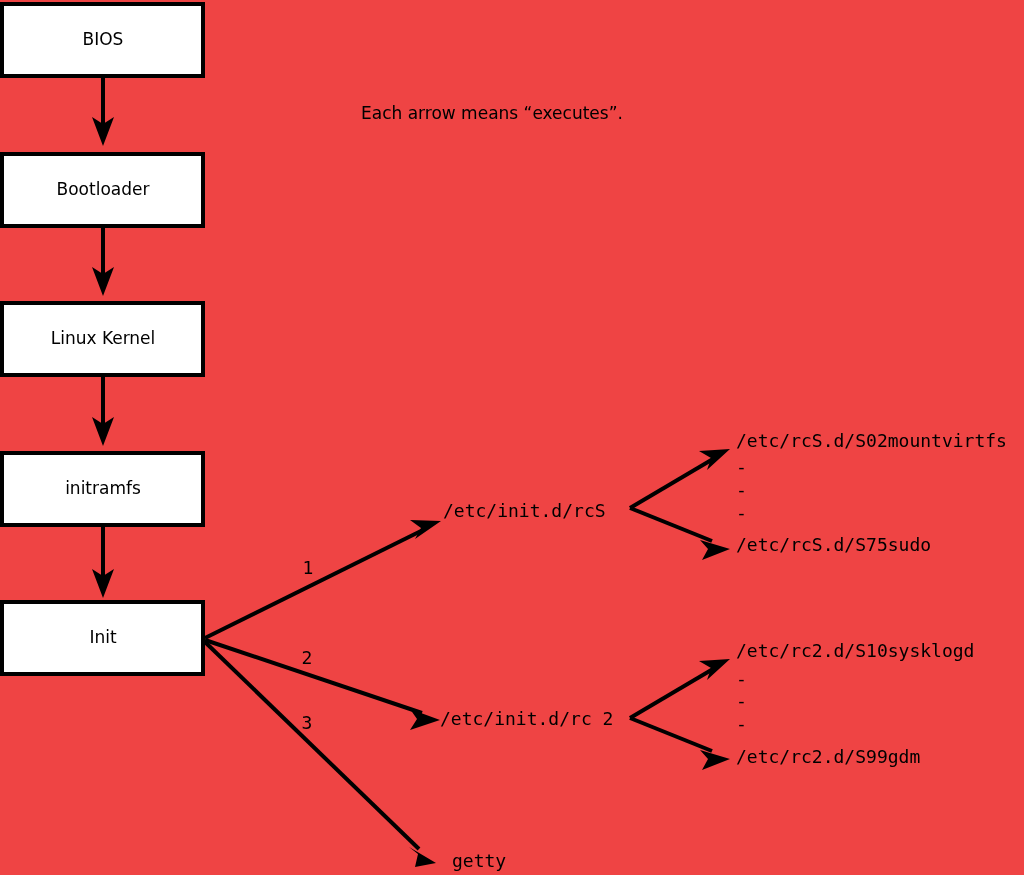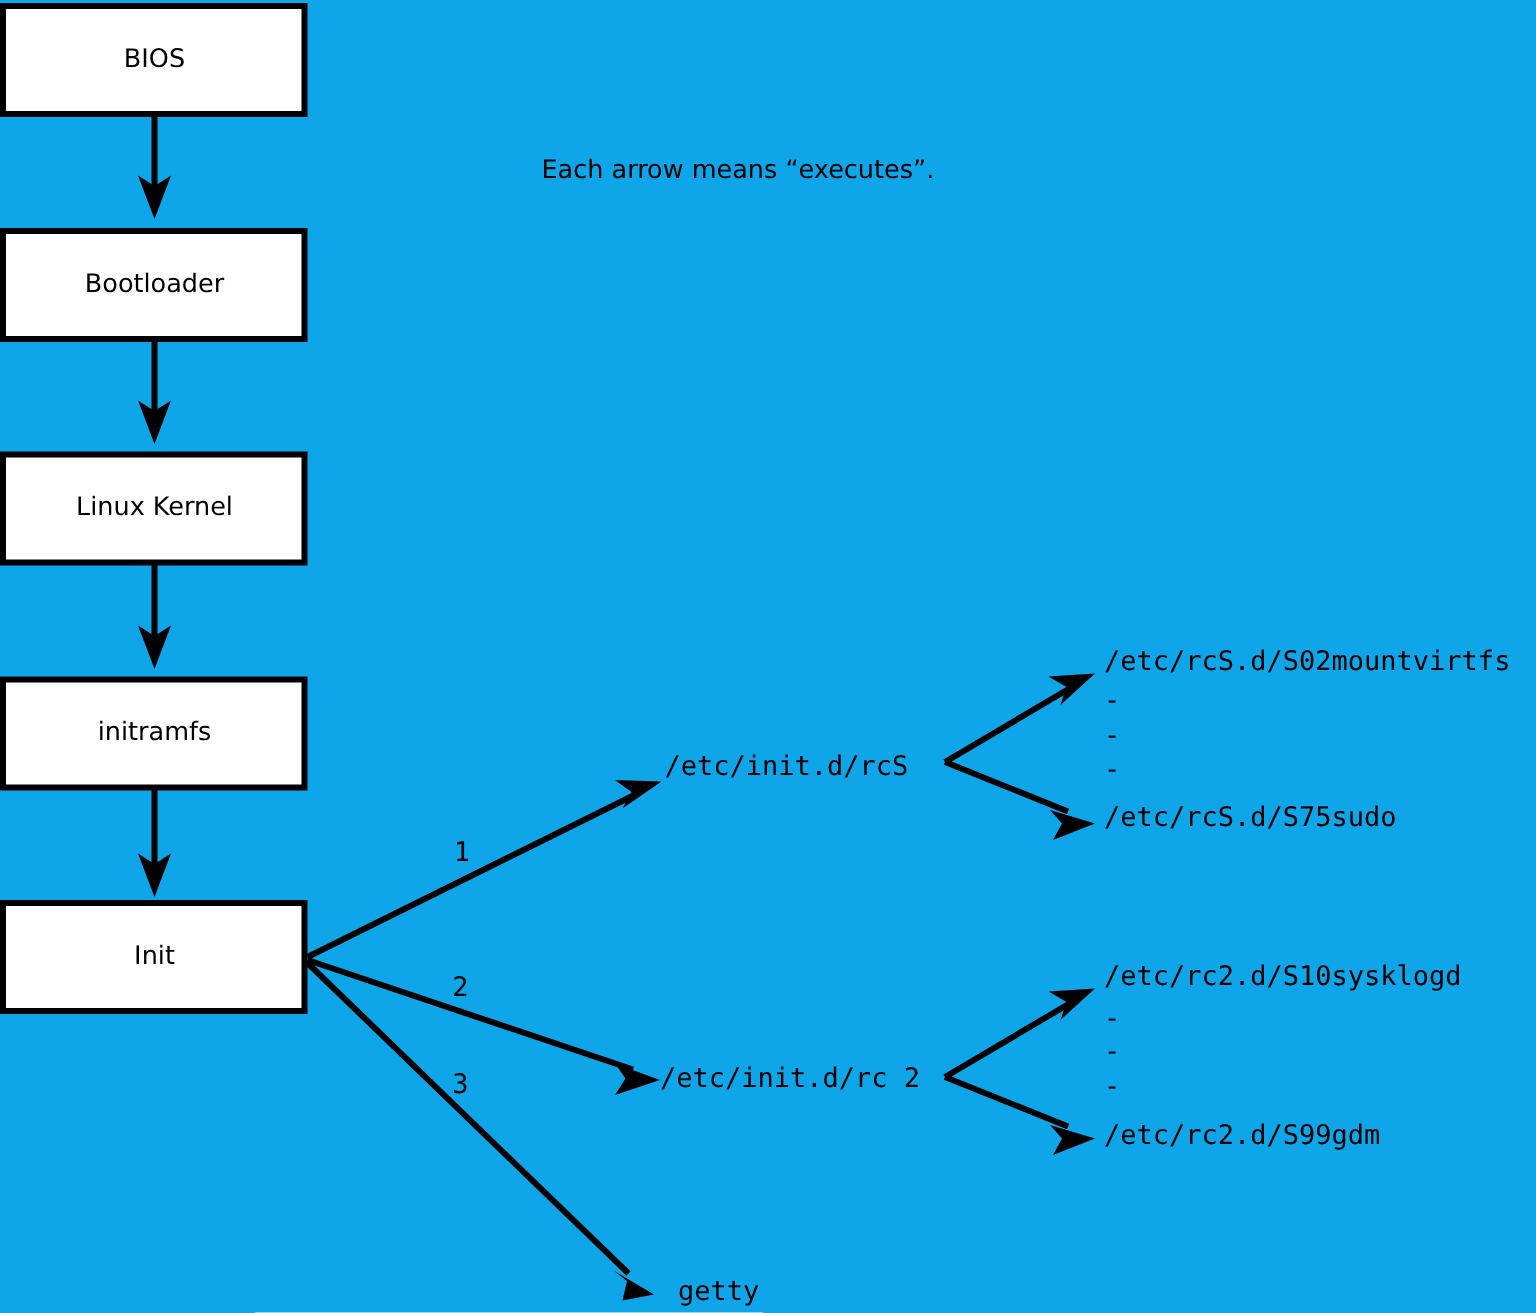--- a/index.html
+++ b/index.html
@@ -4,21 +4,21 @@
 <style>
   html, body {
     margin: 0;
     padding: 0;
     background: #ffffff;
   }
   #canvas {
     position: relative;
     width: 1024px;
     height: 875px;
-    background: #0ea5e9;
+    background: #ef4444;
     overflow: hidden;
     font-family: "DejaVu Sans", sans-serif;
   }
   #diagram-svg {
     position: absolute;
     left: 0;
     top: 0;
     width: 1024px;
     height: 875px;
   }

